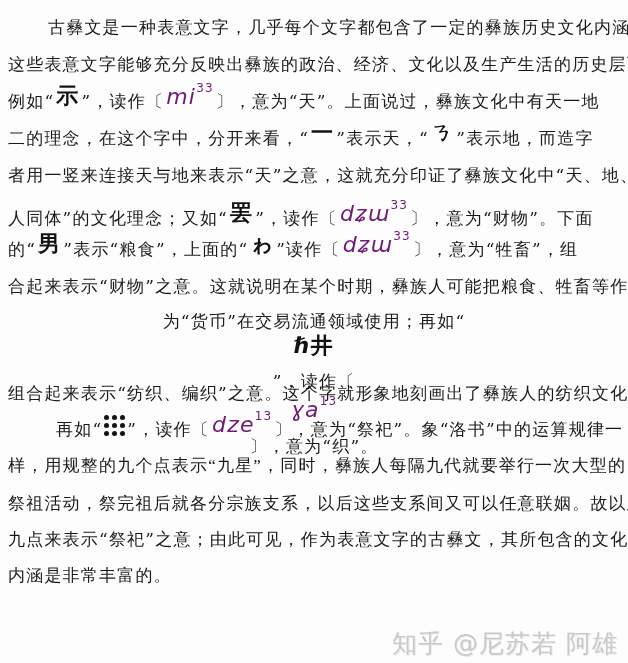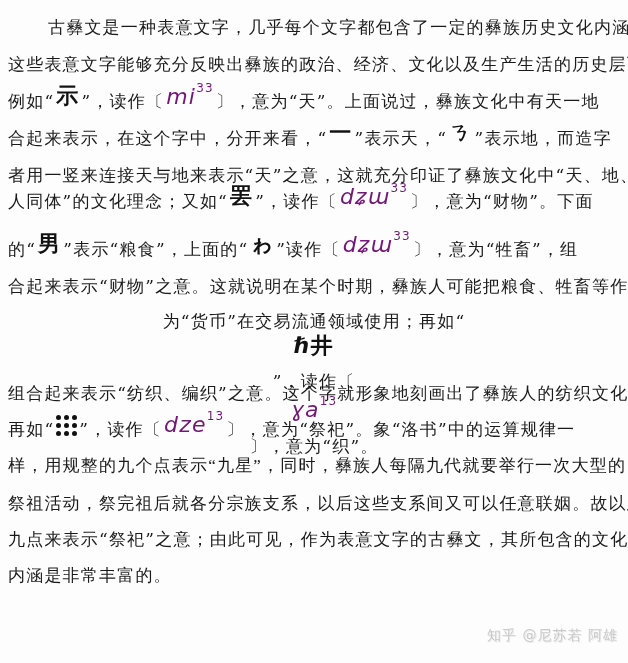--- a/index.html
+++ b/index.html
@@ -70,21 +70,21 @@
       margin: 0 2px;
     }
     .dots span {
       width: 5px; height: 5px; border-radius: 50%; background: #111;
     }
     .watermark {
       position: absolute;
       right: 10px;
       top: 627px;
       font-family: "DejaVu Sans", sans-serif;
-      font-size: 14px;
+      font-size: 25px;
       color: #c9c9c9;
       letter-spacing: 1px;
       text-shadow: 1px 1px 0 #eaeaea;
     }
   </style>
 </head>
 <body>
 
 <div class="page">
 
@@ -98,32 +98,32 @@
 
   <div class="line left" style="top:86px;">
     <span class="seg">例如“</span>
     <span class="glyph">示</span>
     <span class="seg">”，读作〔</span>
     <span class="phon"><span>mi</span><sup>33</sup></span>
     <span class="seg">〕，意为“天”。上面说过，彝族文化中有天一地</span>
   </div>
 
   <div class="line left" style="top:123px;">
-    <span class="seg">合起来表示，在这个字中，分开来看，“</span>
+    <span class="seg">二的理念，在这个字中，分开来看，“</span>
     <span class="glyph">一</span>
     <span class="seg">”表示天，“</span>
     <span class="glyph">ㄋ</span>
     <span class="seg">”表示地，而造字</span>
   </div>
 
   <div class="line justify" style="top:160px;">
     <span class="seg">者用一竖来连接天与地来表示“天”之意，这就充分印证了彝族文化中“天、地、</span>
   </div>
 
-  <div class="line left" style="top:186px;">
+  <div class="line left" style="top:203px;">
     <span class="seg">人同体”的文化理念；又如“</span>
     <span class="glyph">罢</span>
     <span class="seg">”，读作〔</span>
     <span class="phon"><span>dʑɯ</span><sup>33</sup></span>
     <span class="seg">〕，意为“财物”。下面</span>
   </div>
 
   <div class="line left" style="top:234px;">
     <span class="seg">的“</span>
     <span class="glyph">男</span>
@@ -144,21 +144,21 @@
     <span class="seg">”，读作〔</span>
     <span class="phon"><span>ɣa</span><sup>13</sup></span>
     <span class="seg">〕，意为“织”。</span>
   </div>
 
 
   <div class="line justify" style="top:378px;">
     <span class="seg">组合起来表示“纺织、编织”之意。这个字就形象地刻画出了彝族人的纺织文化。</span>
   </div>
 
-  <div class="line left" style="top:414px;">
+  <div class="line left" style="top:414px;margin-left:48px;">
     <span class="seg">再如“</span>
     <span class="dots">
       <span></span>
         <span></span>
         <span></span>
       <span></span>
         <span></span>
         <span></span>
       <span></span>
         <span></span>

